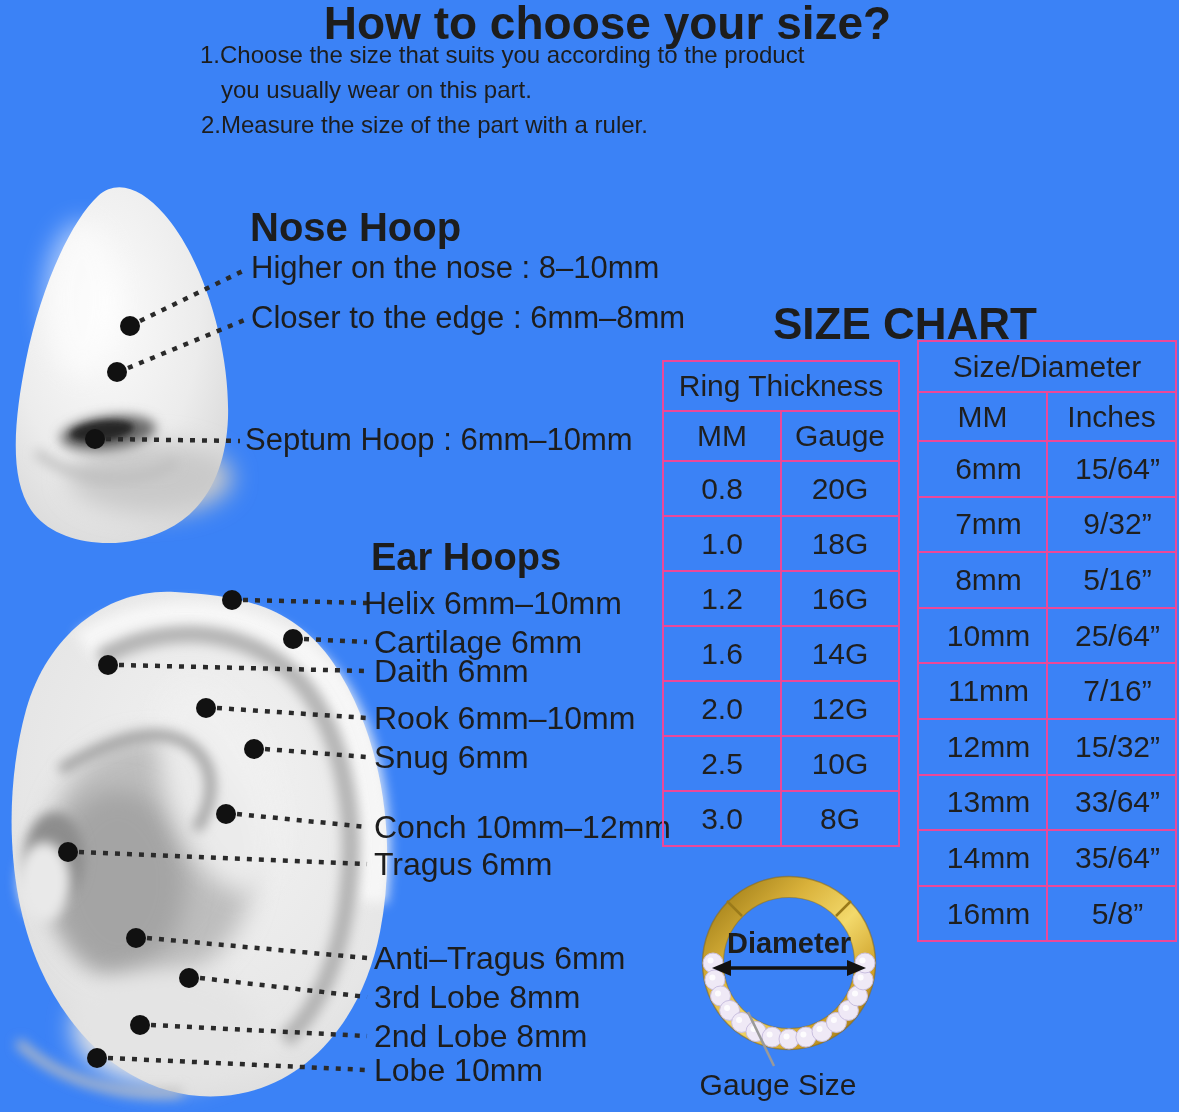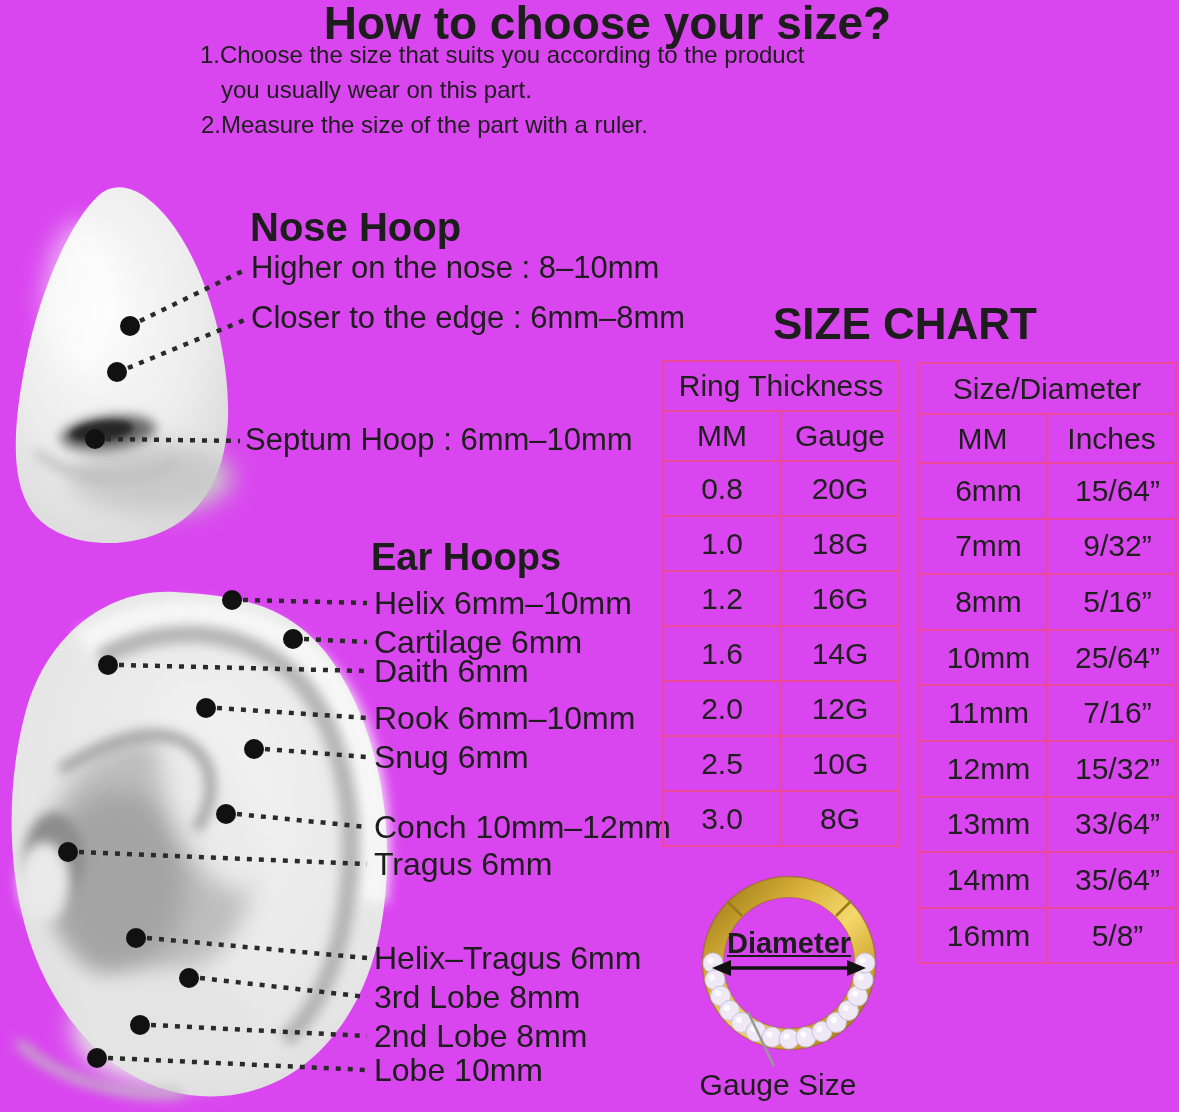--- a/index.html
+++ b/index.html
@@ -1,41 +1,41 @@
 <!DOCTYPE html>
 <html><head>
 <meta charset="utf-8">
 <style>
   html,body{margin:0;padding:0;background:#ffffff;}
   .canvas{
     position:relative;width:1179px;height:1112px;overflow:hidden;
-    background:#d946ef;font-family:"Liberation Sans",sans-serif;color:#1d1d1d;
+    background:#3b82f6;font-family:"Liberation Sans",sans-serif;color:#1d1d1d;
   }
   .lbl{position:absolute;white-space:nowrap;line-height:1;color:#1d1d1d;}
   .title{font-size:46px;font-weight:700;letter-spacing:0px;text-align:center;}
   .instr{font-size:24px;font-weight:400;}
   .h-nose{font-size:40px;font-weight:700;}
   .h-ear{font-size:38px;font-weight:700;}
   .h-chart{font-size:44px;font-weight:700;text-align:center;}
   .nlab{font-size:31px;font-weight:400;}
   .elab{font-size:32px;font-weight:400;}
-  .dia{font-size:29px;font-weight:700;text-align:center;text-decoration:underline;}
+  .dia{font-size:29px;font-weight:700;text-align:center;}
   .gau{font-size:30px;font-weight:400;text-align:center;}
   svg.layer{position:absolute;left:0;top:0;}
   table.szt{position:absolute;border-collapse:collapse;table-layout:fixed;}
   table.szt td{
     border:2px solid #ec4899;text-align:center;vertical-align:middle;
     font-size:30px;color:#1f1f1f;padding:0;overflow:hidden;
   }
   table.szt tr.ttl td{font-size:30px;}
   #tbl-thickness{left:662px;top:360px;width:238px;}
   #tbl-thickness tr.ttl td{height:48px;}
   #tbl-thickness tr.hdr td{height:48px;}
   #tbl-thickness tr.row td{height:53px;}
-  #tbl-diameter{left:917px;top:362px;width:260px;}
+  #tbl-diameter{left:917px;top:340px;width:260px;}
   #tbl-diameter tr.ttl td{height:49px;}
   #tbl-diameter tr.hdr td{height:47px;}
   #tbl-diameter tr.row td{height:53.6px;padding-left:12px;}
 </style>
 </head>
 <body>
 
 <div class="canvas">
 
   <svg class="layer" width="1179" height="1112" viewBox="0 0 1179 1112">
@@ -184,28 +184,28 @@
   <div class="lbl instr" style="left:201px;top:113px;">2.Measure the size of the part with a ruler.</div>
 
   <div class="lbl h-nose" style="left:250px;top:207px;">Nose Hoop</div>
   <div class="lbl nlab" style="left:251px;top:252px;">Higher on the nose : 8–10mm</div>
   <div class="lbl nlab" style="left:251px;top:302px;">Closer to the edge : 6mm–8mm</div>
   <div class="lbl nlab" style="left:245px;top:424px;">Septum Hoop : 6mm–10mm</div>
 
   <div class="lbl h-ear" style="left:371px;top:538px;">Ear Hoops</div>
 
   <div class="lbl h-chart" style="left:755px;top:302px;width:300px;">SIZE CHART</div>
-  <div class="lbl elab" style="left:374px;top:587px;">Helix 6mm–10mm</div>
+  <div class="lbl elab" style="left:364px;top:587px;">Helix 6mm–10mm</div>
   <div class="lbl elab" style="left:374px;top:626px;">Cartilage 6mm</div>
   <div class="lbl elab" style="left:374px;top:655px;">Daith 6mm</div>
   <div class="lbl elab" style="left:374px;top:702px;">Rook 6mm–10mm</div>
   <div class="lbl elab" style="left:374px;top:741px;">Snug 6mm</div>
   <div class="lbl elab" style="left:374px;top:811px;">Conch 10mm–12mm</div>
   <div class="lbl elab" style="left:374px;top:848px;">Tragus 6mm</div>
-  <div class="lbl elab" style="left:374px;top:942px;">Helix–Tragus 6mm</div>
+  <div class="lbl elab" style="left:374px;top:942px;">Anti–Tragus 6mm</div>
   <div class="lbl elab" style="left:374px;top:981px;">3rd Lobe 8mm</div>
   <div class="lbl elab" style="left:374px;top:1020px;">2nd Lobe 8mm</div>
   <div class="lbl elab" style="left:374px;top:1054px;">Lobe 10mm</div>
 
   <div class="lbl dia" style="left:704px;top:929px;width:170px;">Diameter</div>
   <div class="lbl gau" style="left:698px;top:1070px;width:160px;">Gauge Size</div>
 
   <table class="szt" id="tbl-thickness">
     <tbody>
         <tr class="ttl">

